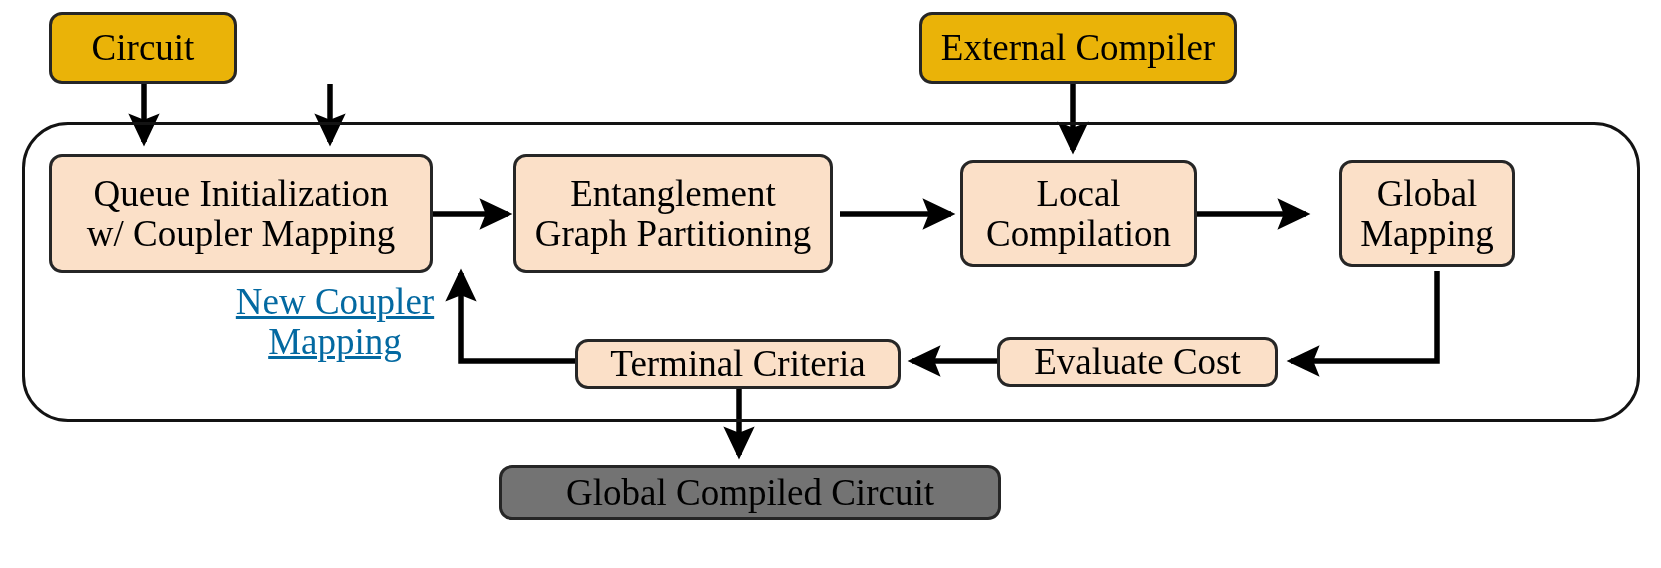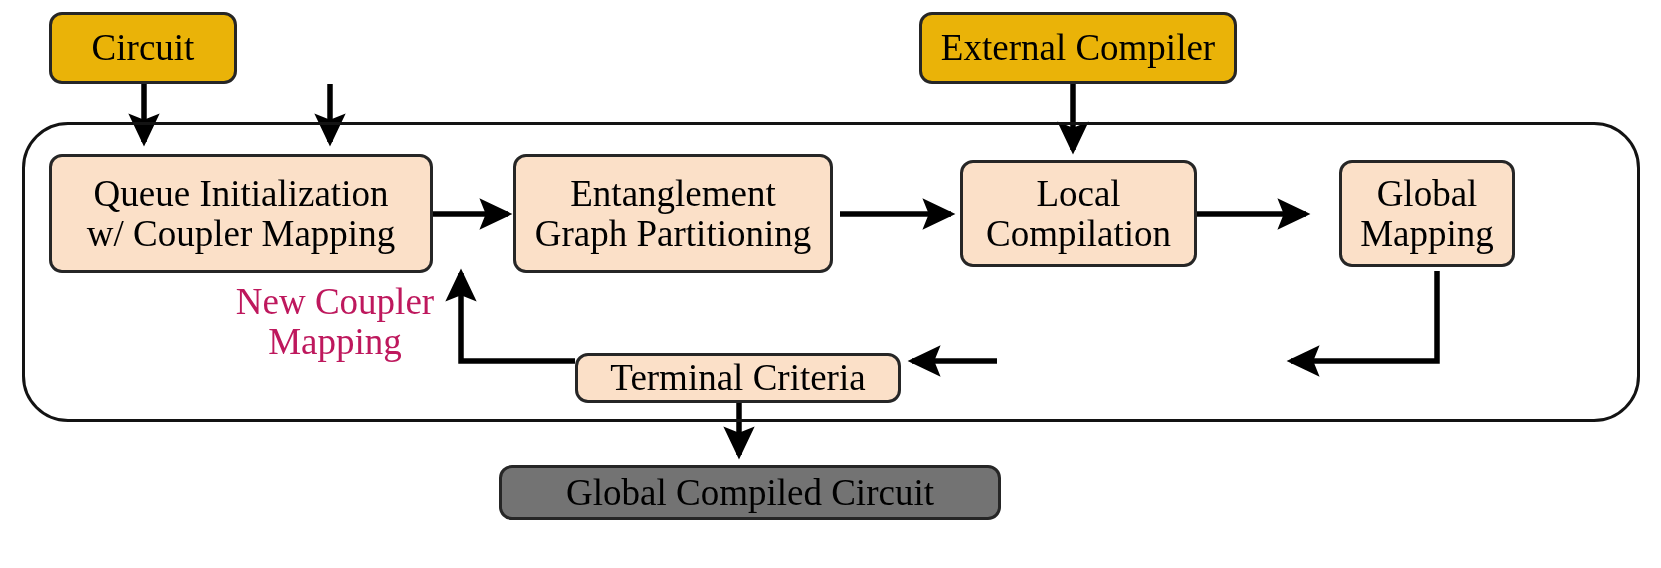--- a/index.html
+++ b/index.html
@@ -44,23 +44,24 @@
   .loop-container {
     position: absolute;
     box-sizing: border-box;
     border: 3px solid #131313;
     border-radius: 46px;
     background: transparent;
   }
   .edge-label {
     position: absolute;
     text-align: center;
-    color: #be185d;
+    color: #0369a1;
     line-height: 1.08;
     white-space: pre-line;
+    text-decoration: underline;
   }
 </style>
 </head>
 <body>
 
 <div id="canvas">
 
   <svg class="edges" viewBox="0 0 1661 568">
     <defs>
       <marker id="arrowhead" markerWidth="7" markerHeight="7" refX="5.2" refY="3.1" orient="auto" markerUnits="strokeWidth">
@@ -103,21 +104,22 @@
 
   <div class="node node-step" style="left:513px; top:154px; width:320px; height:119px; font-size:37px;">Entanglement
 Graph Partitioning</div>
 
   <div class="node node-step" style="left:960px; top:160px; width:237px; height:107px; font-size:37px;">Local
 Compilation</div>
 
   <div class="node node-step" style="left:1315px; top:160px; width:176px; height:107px; font-size:37px;margin-left:24px;">Global
 Mapping</div>
 
+  <div class="node node-step" style="left:997px; top:337px; width:281px; height:50px; font-size:37px;">Evaluate Cost</div>
 
-  <div class="node node-step" style="left:575px; top:353px; width:326px; height:50px; font-size:37px;">Terminal Criteria</div>
+  <div class="node node-step" style="left:575px; top:339px; width:326px; height:50px; font-size:37px;">Terminal Criteria</div>
 
   <div class="node node-output" style="left:499px; top:465px; width:502px; height:55px; font-size:37px;">Global Compiled Circuit</div>
 
   <div class="edge-label" style="left:215px; top:282px; width:240px; font-size:37px;">New Coupler
 Mapping</div>
 
 </div>
 
 </body></html>

